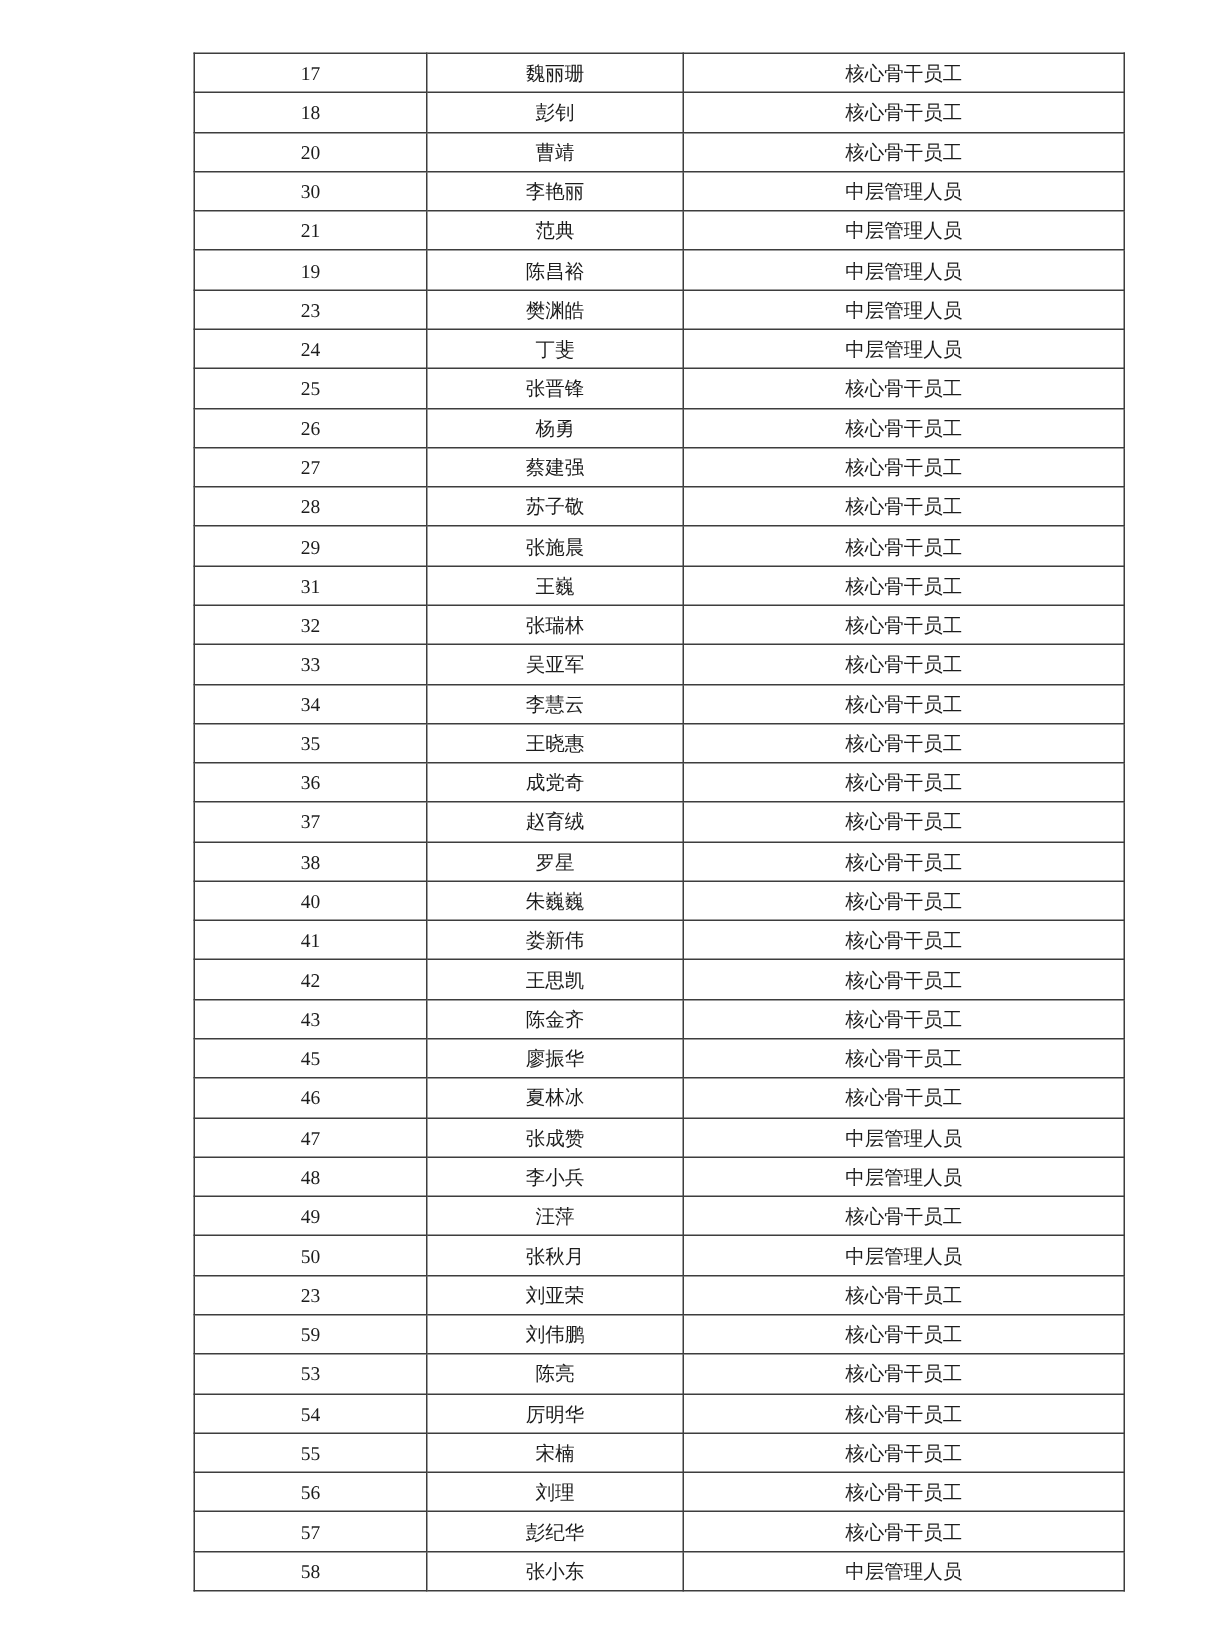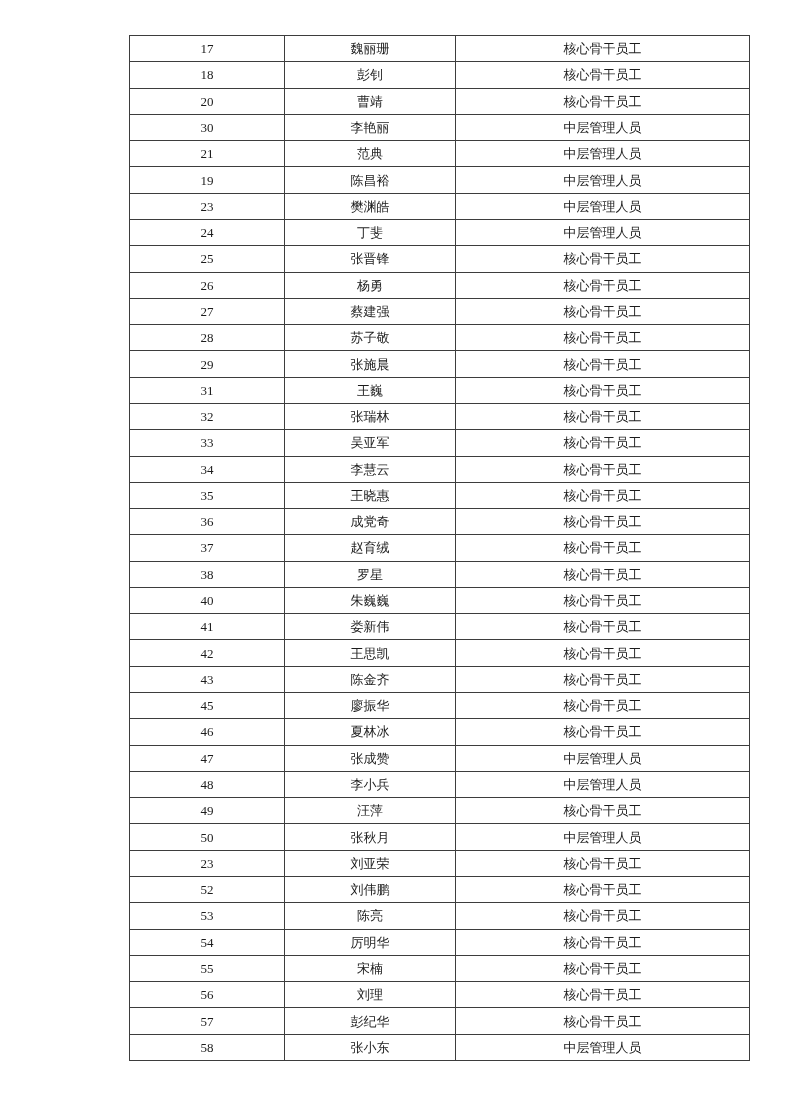--- a/index.html
+++ b/index.html
@@ -240,21 +240,21 @@
           <td>中层管理人员</td>
         </tr>
 
         <tr>
           <td>23</td>
           <td>刘亚荣</td>
           <td>核心骨干员工</td>
         </tr>
 
         <tr>
-          <td>52</td>
+          <td>59</td>
           <td>刘伟鹏</td>
           <td>核心骨干员工</td>
         </tr>
 
         <tr>
           <td>53</td>
           <td>陈亮</td>
           <td>核心骨干员工</td>
         </tr>
 

